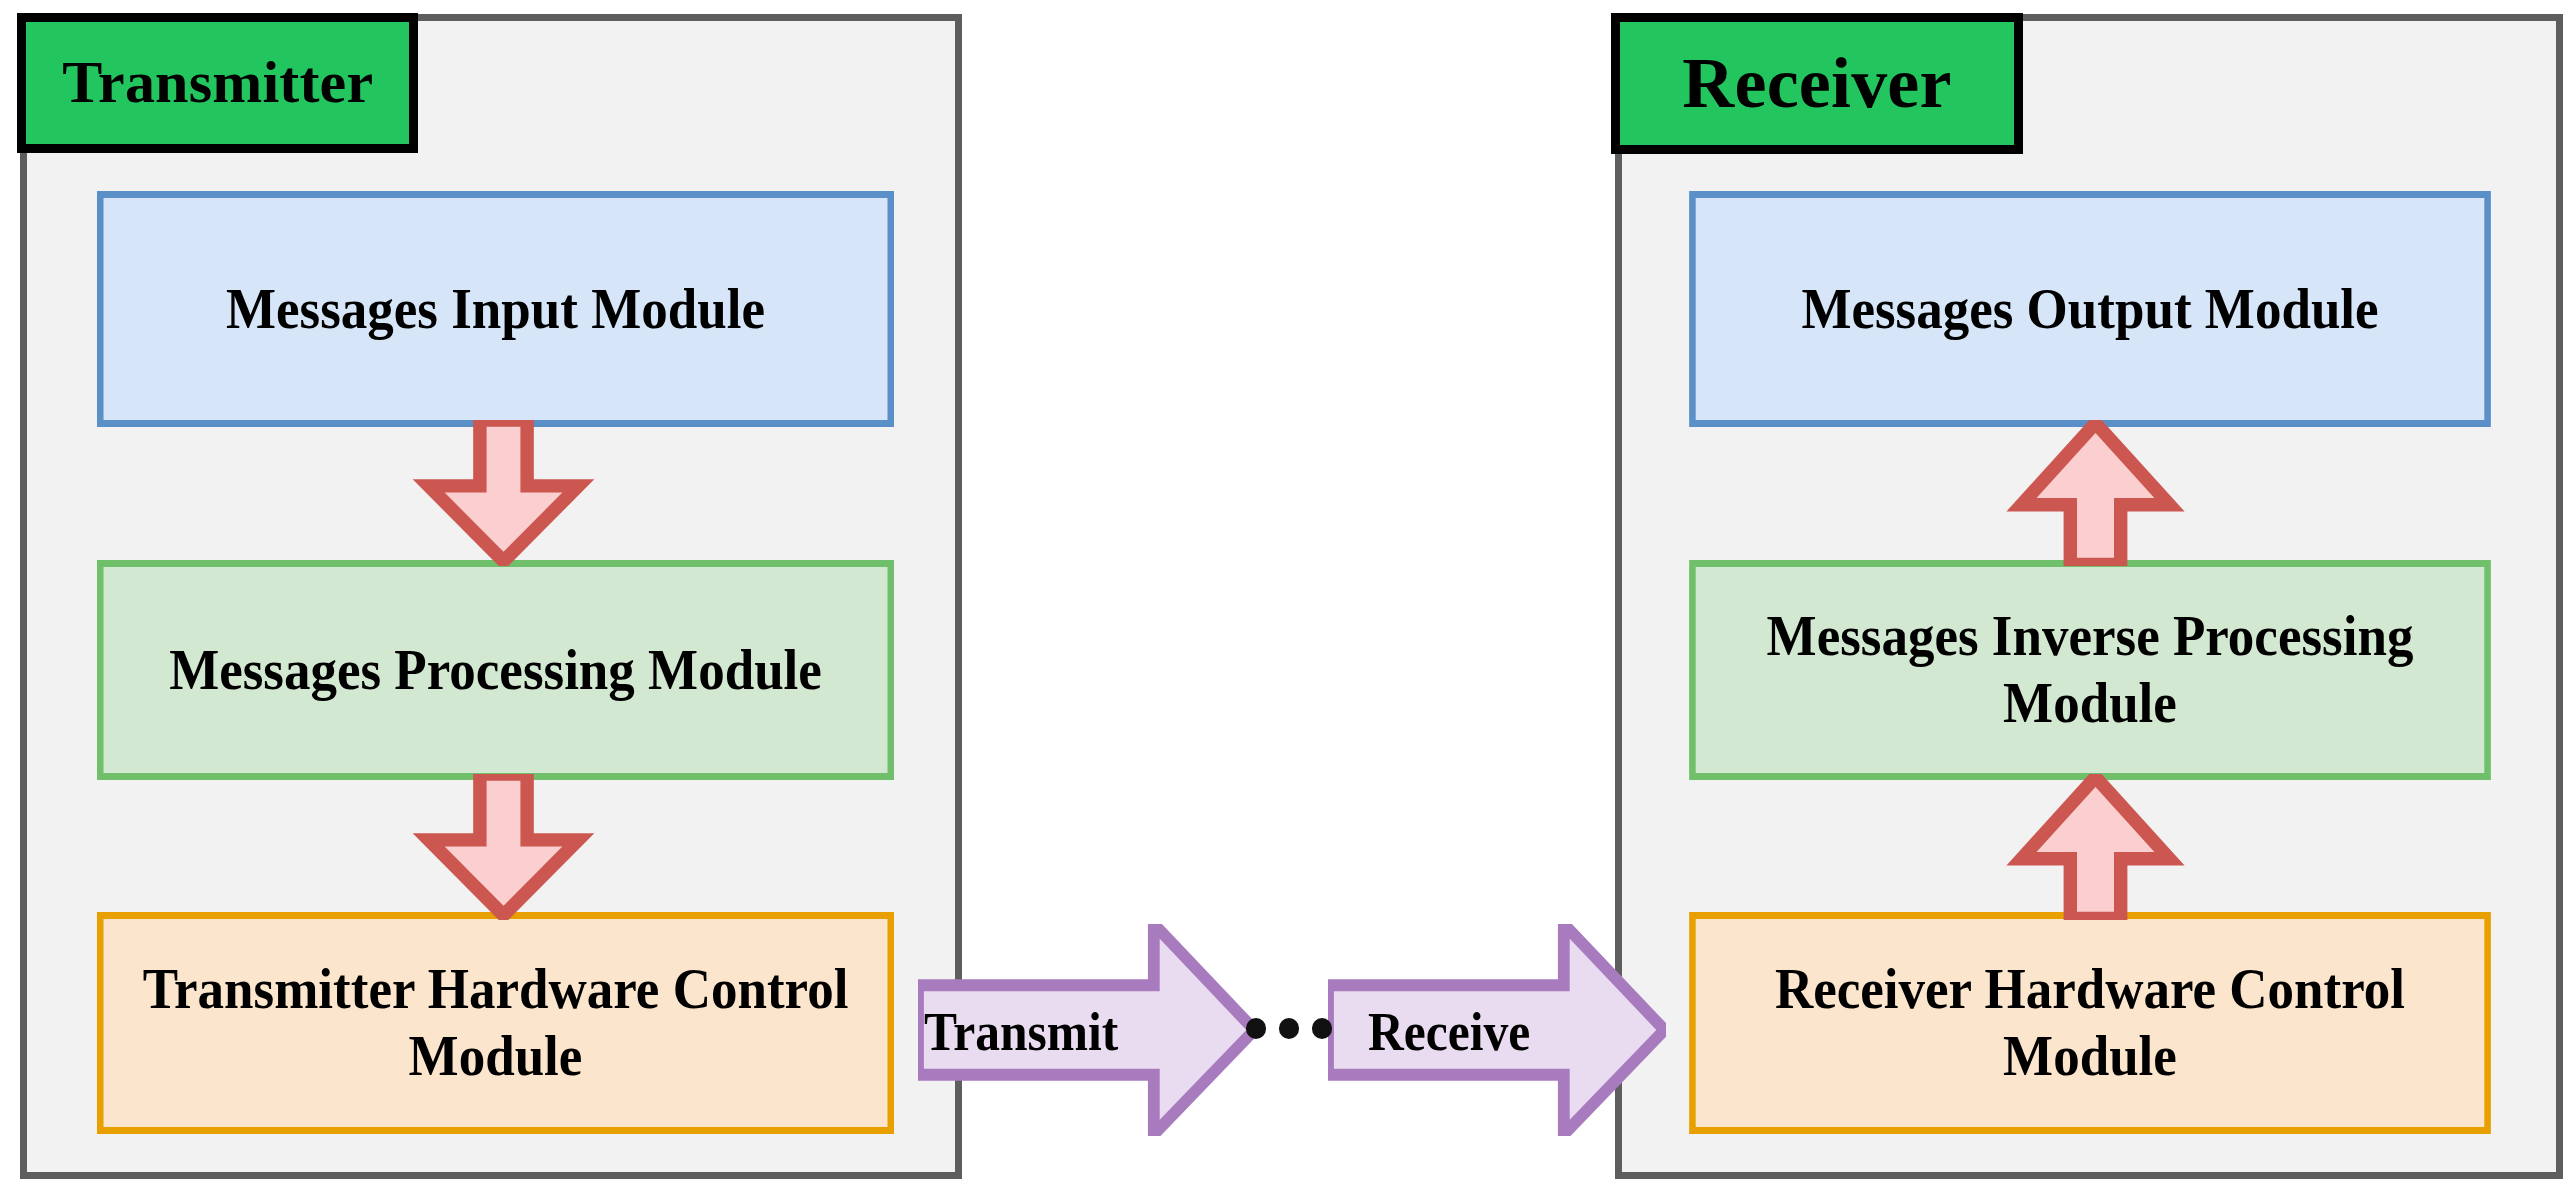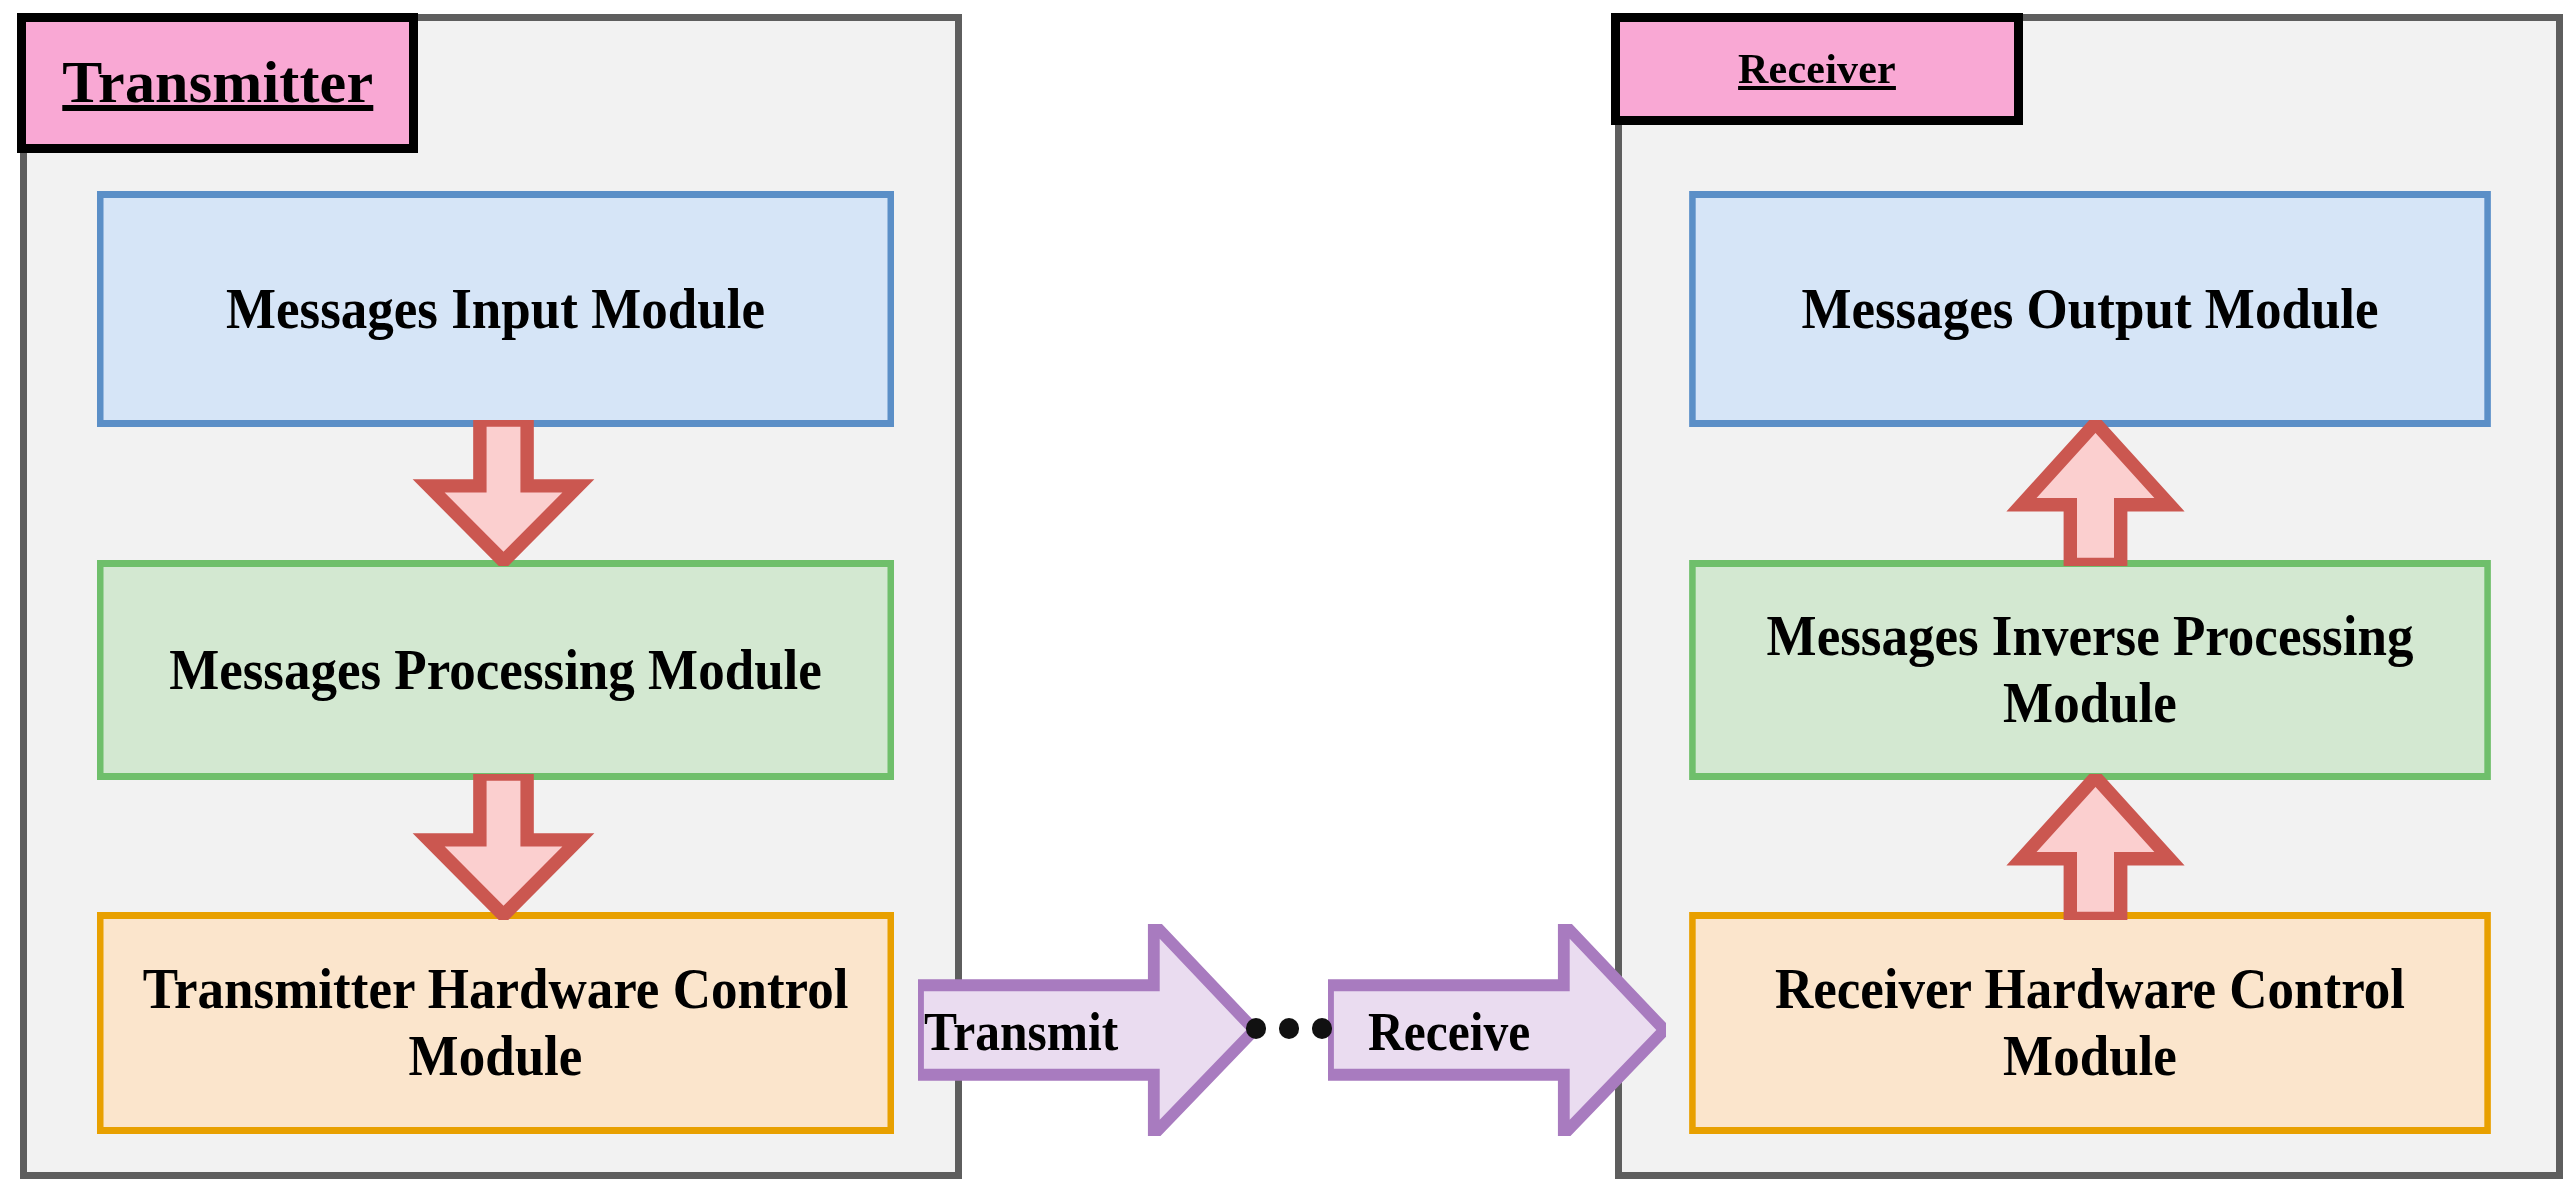--- a/index.html
+++ b/index.html
@@ -26,34 +26,33 @@
     background: #F2F2F2;
     border: 7px solid #5E5E5E;
     box-sizing: border-box;
   }
   #tx-container { left: 19.7px;   top: 14px; width: 942px; height: 1165px; }
   #rx-container { left: 1615px; top: 14px; width: 948px; height: 1165px; }
 
   
   .title-chip {
     position: absolute;
-    background: #f9a8d4;
+    background: #22c55e;
     border: 9.4px solid #000000;
     box-sizing: border-box;
     display: flex;
     align-items: center;
     justify-content: center;
     z-index: 30;
     font-weight: bold;
     color: #000000;
     letter-spacing: 0.2px;
-    text-decoration: underline;
   }
   #tx-title { left: 17.3px;   top: 12.6px; width: 401px; height: 140px; font-size: 60px; }
-  #rx-title { left: 1611px; top: 12.6px; width: 412px; height: 112px; font-size: 42px; }
+  #rx-title { left: 1611px; top: 12.6px; width: 412px; height: 141px; font-size: 72px; }
 
   
   .module {
     position: absolute;
     box-sizing: border-box;
     display: flex;
     align-items: center;
     justify-content: center;
     text-align: center;
     font-weight: bold;

